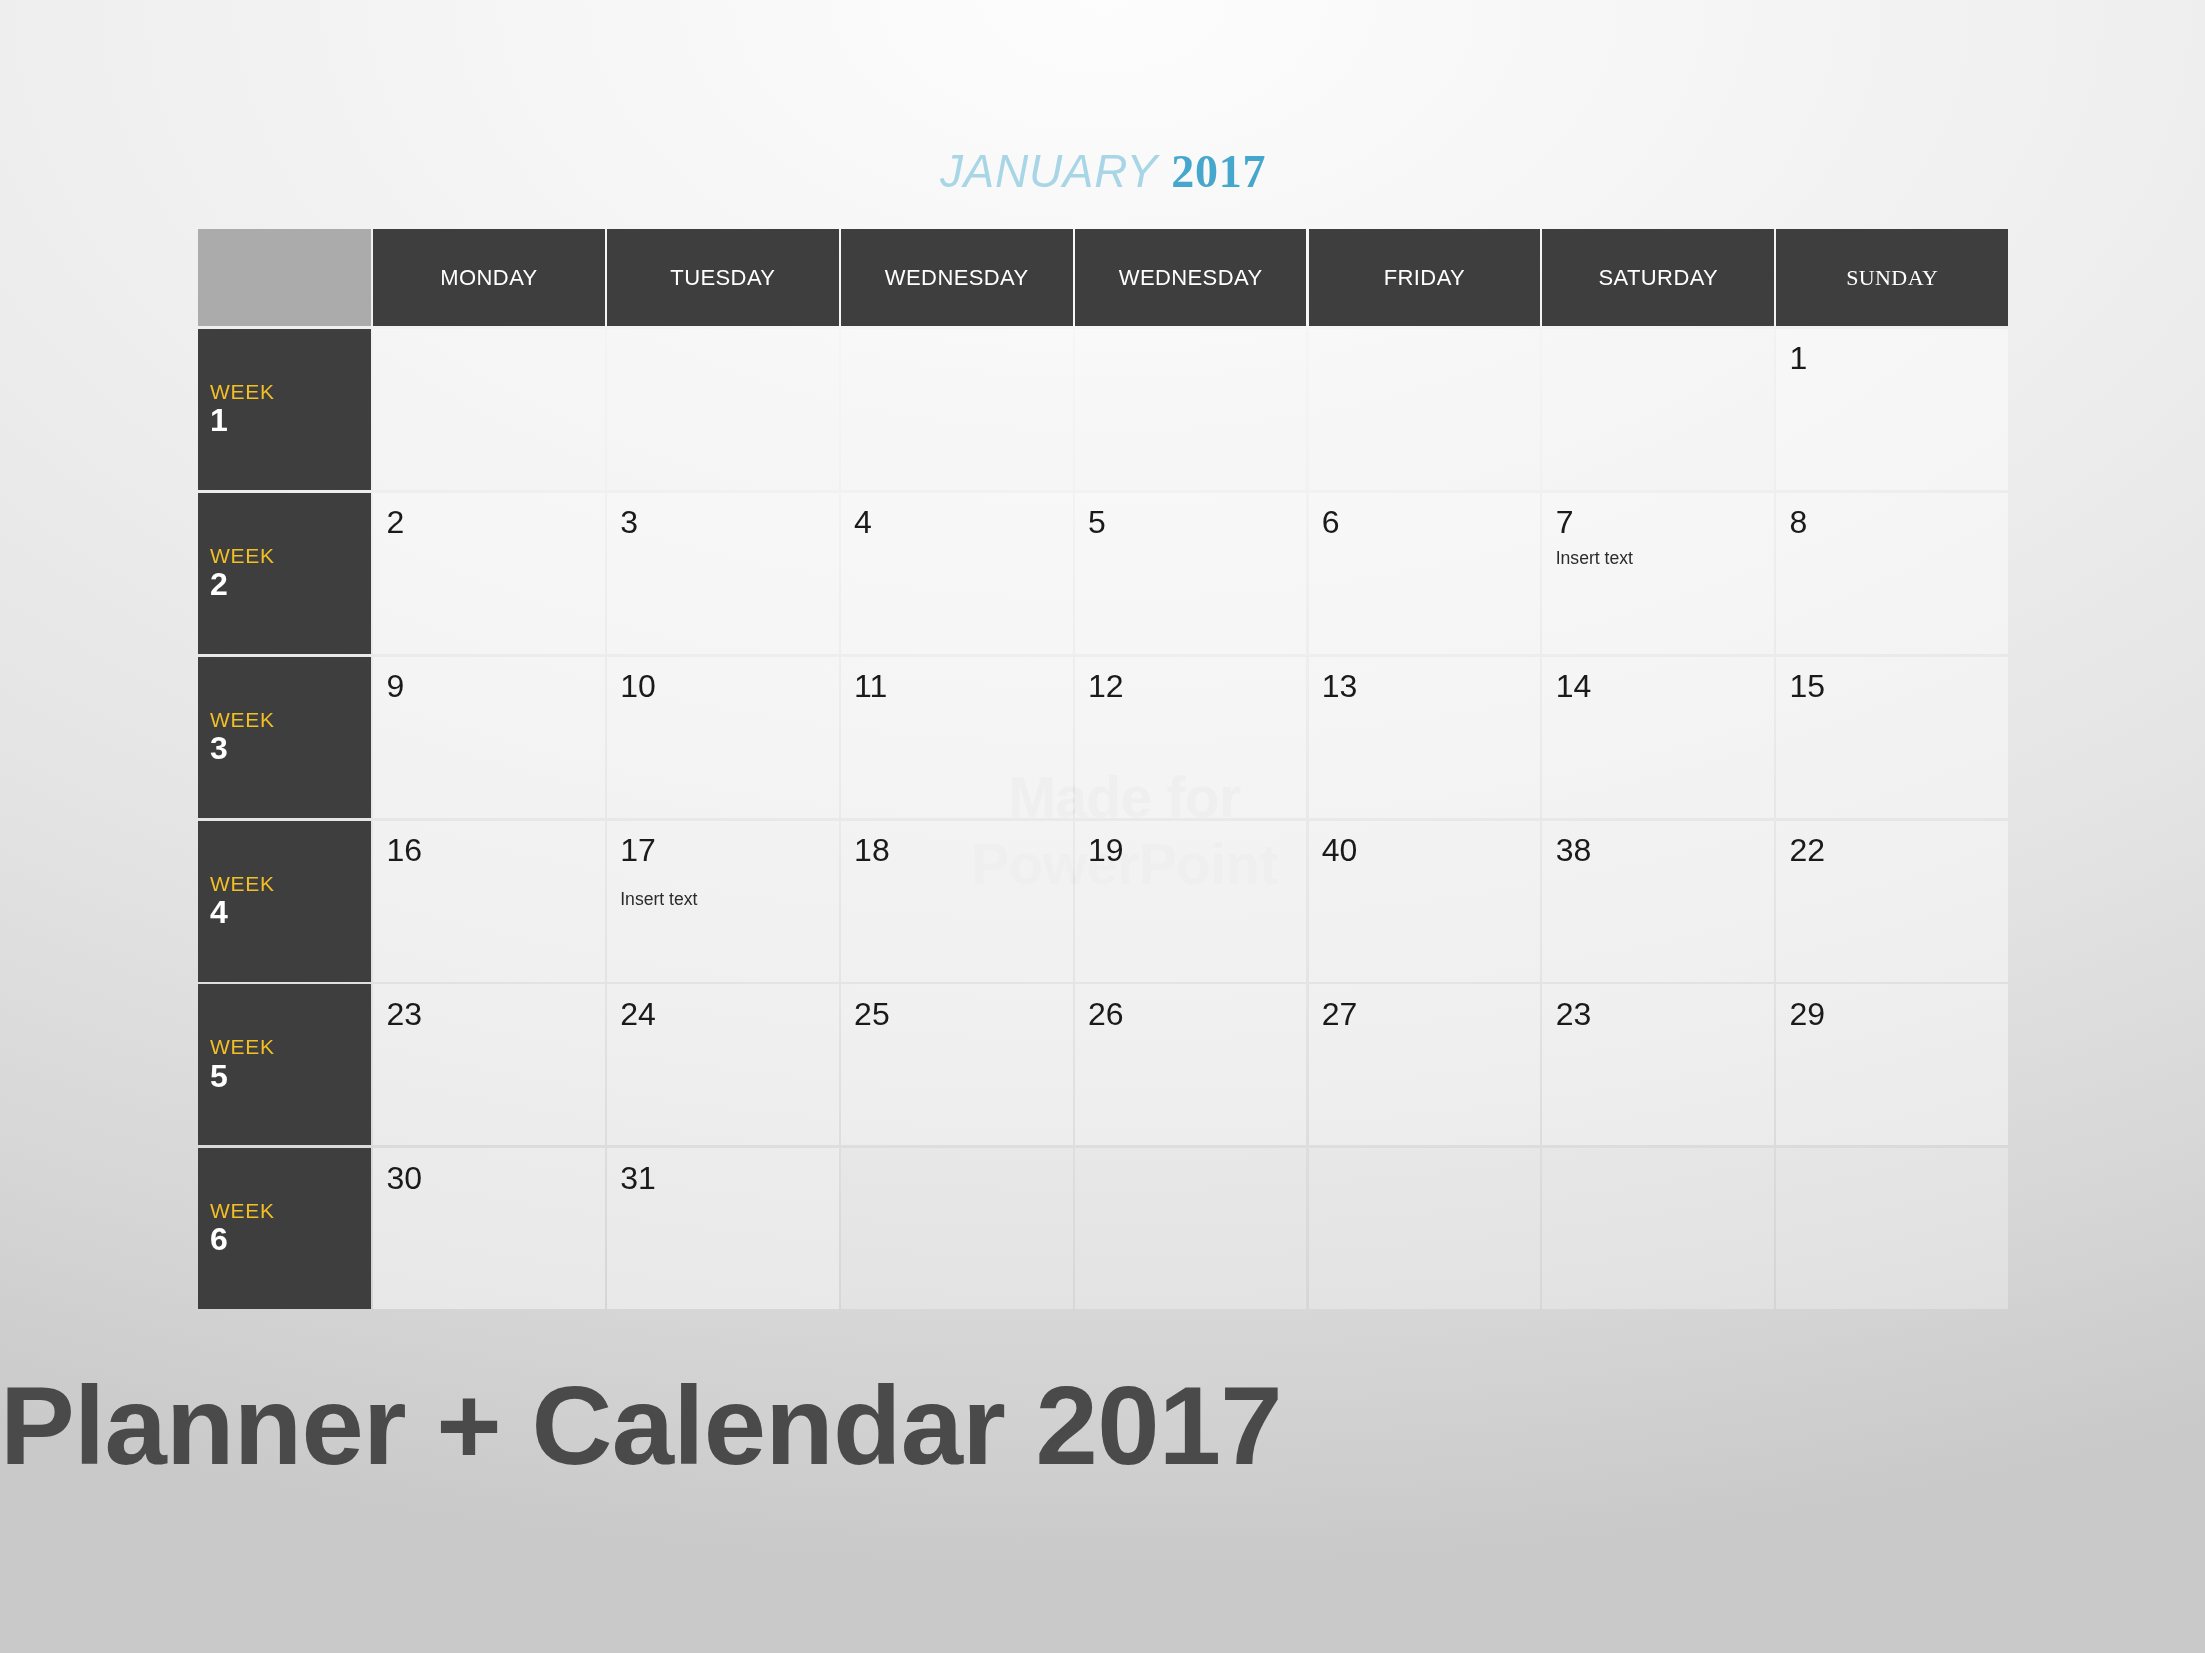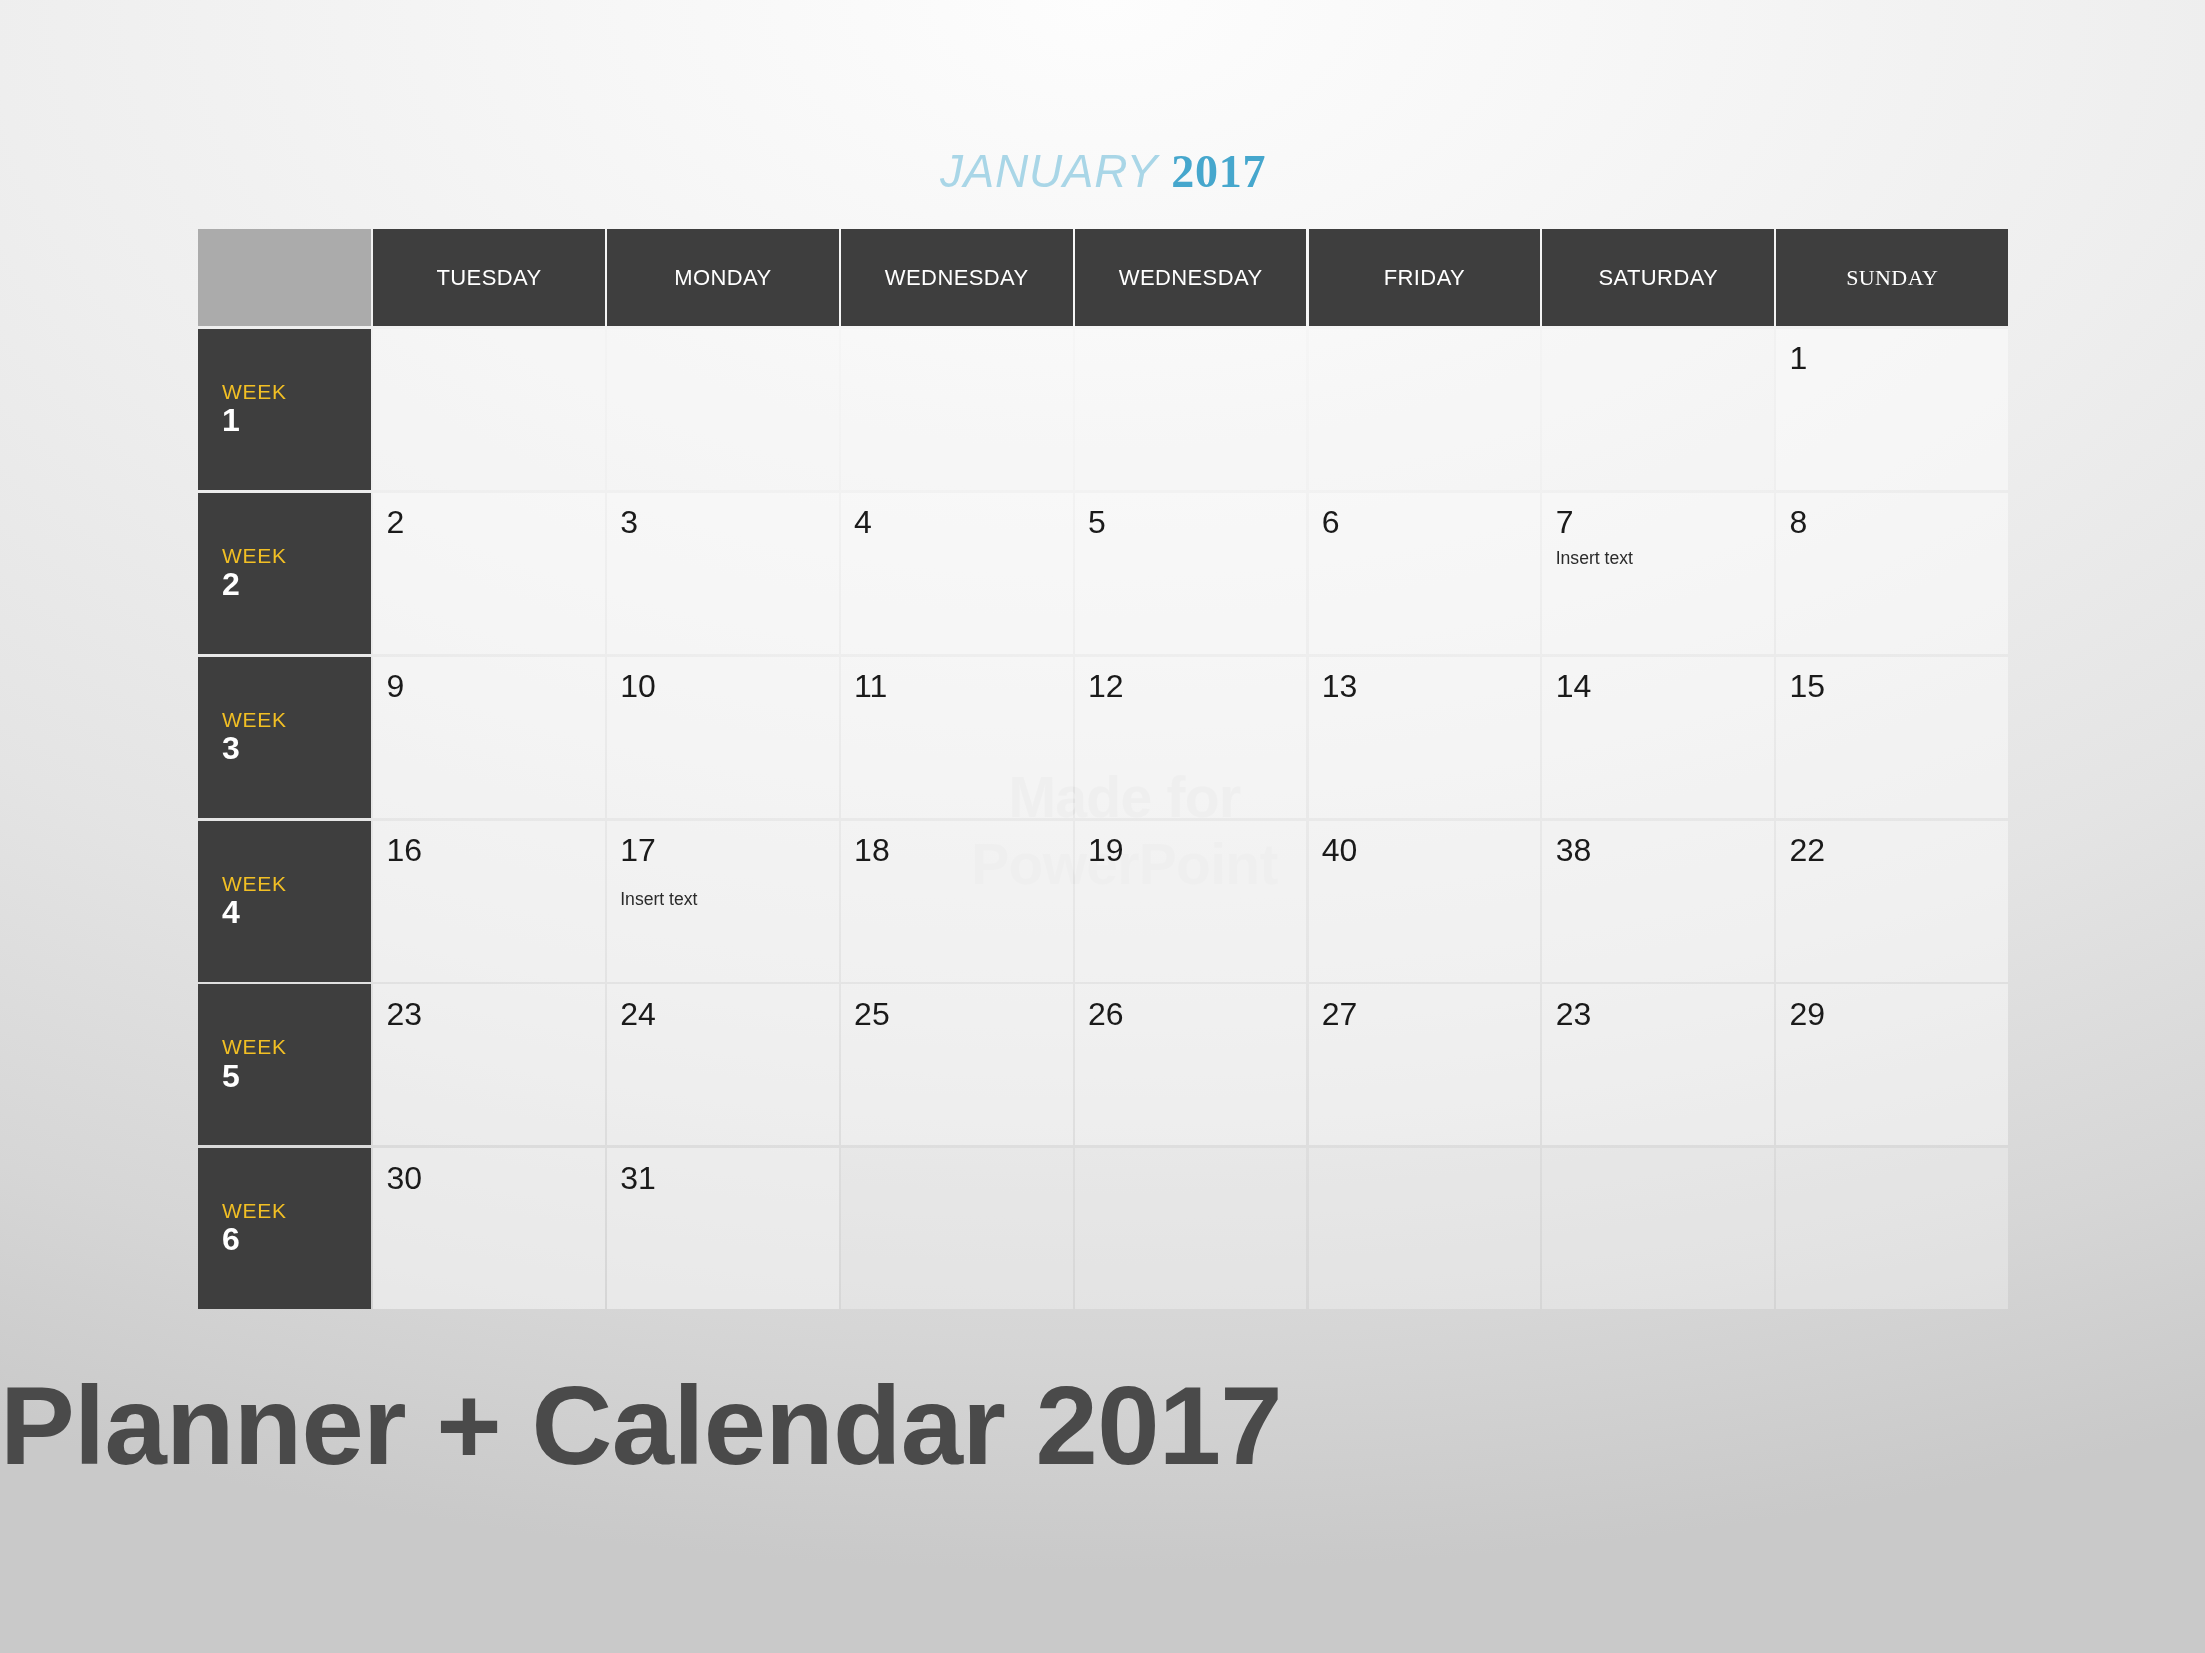--- a/index.html
+++ b/index.html
@@ -101,21 +101,21 @@
     height: 161px;
     margin-top: 2.9px;
   }
   .week-label-cell {
     width: 173px;
     background: #3e3e3e;
     margin-right: 2.2px;
     display: flex;
     flex-direction: column;
     justify-content: center;
-    padding-left: 24px;
+    padding-left: 12px;
   }
   .week-word {
     color: #f2bf24;
     font-size: 21px;
     letter-spacing: 0.7px;
     line-height: 1.1;
   }
   .week-num {
     color: #ffffff;
     font-size: 32px;
@@ -168,22 +168,22 @@
 </div>
 
 <div class="watermark">
   <div>Made for</div>
   <div>PowerPoint</div>
 </div>
 
 <div class="calendar">
   <div class="cal-row header-row" id="header-row">
     <div class="corner-cell"></div>
-  <div class="day-header">TUESDAY</div>
-      <div class="day-header">MONDAY</div>
+  <div class="day-header">MONDAY</div>
+      <div class="day-header">TUESDAY</div>
       <div class="day-header">WEDNESDAY</div>
       <div class="day-header">WEDNESDAY</div>
       <div class="day-header">FRIDAY</div>
       <div class="day-header">SATURDAY</div>
       <div class="day-header">SUNDAY</div>
     </div>
   <div id="weeks-container">
       <div class="cal-row week-row">
         <div class="week-label-cell">
           <div class="week-word">WEEK</div>

